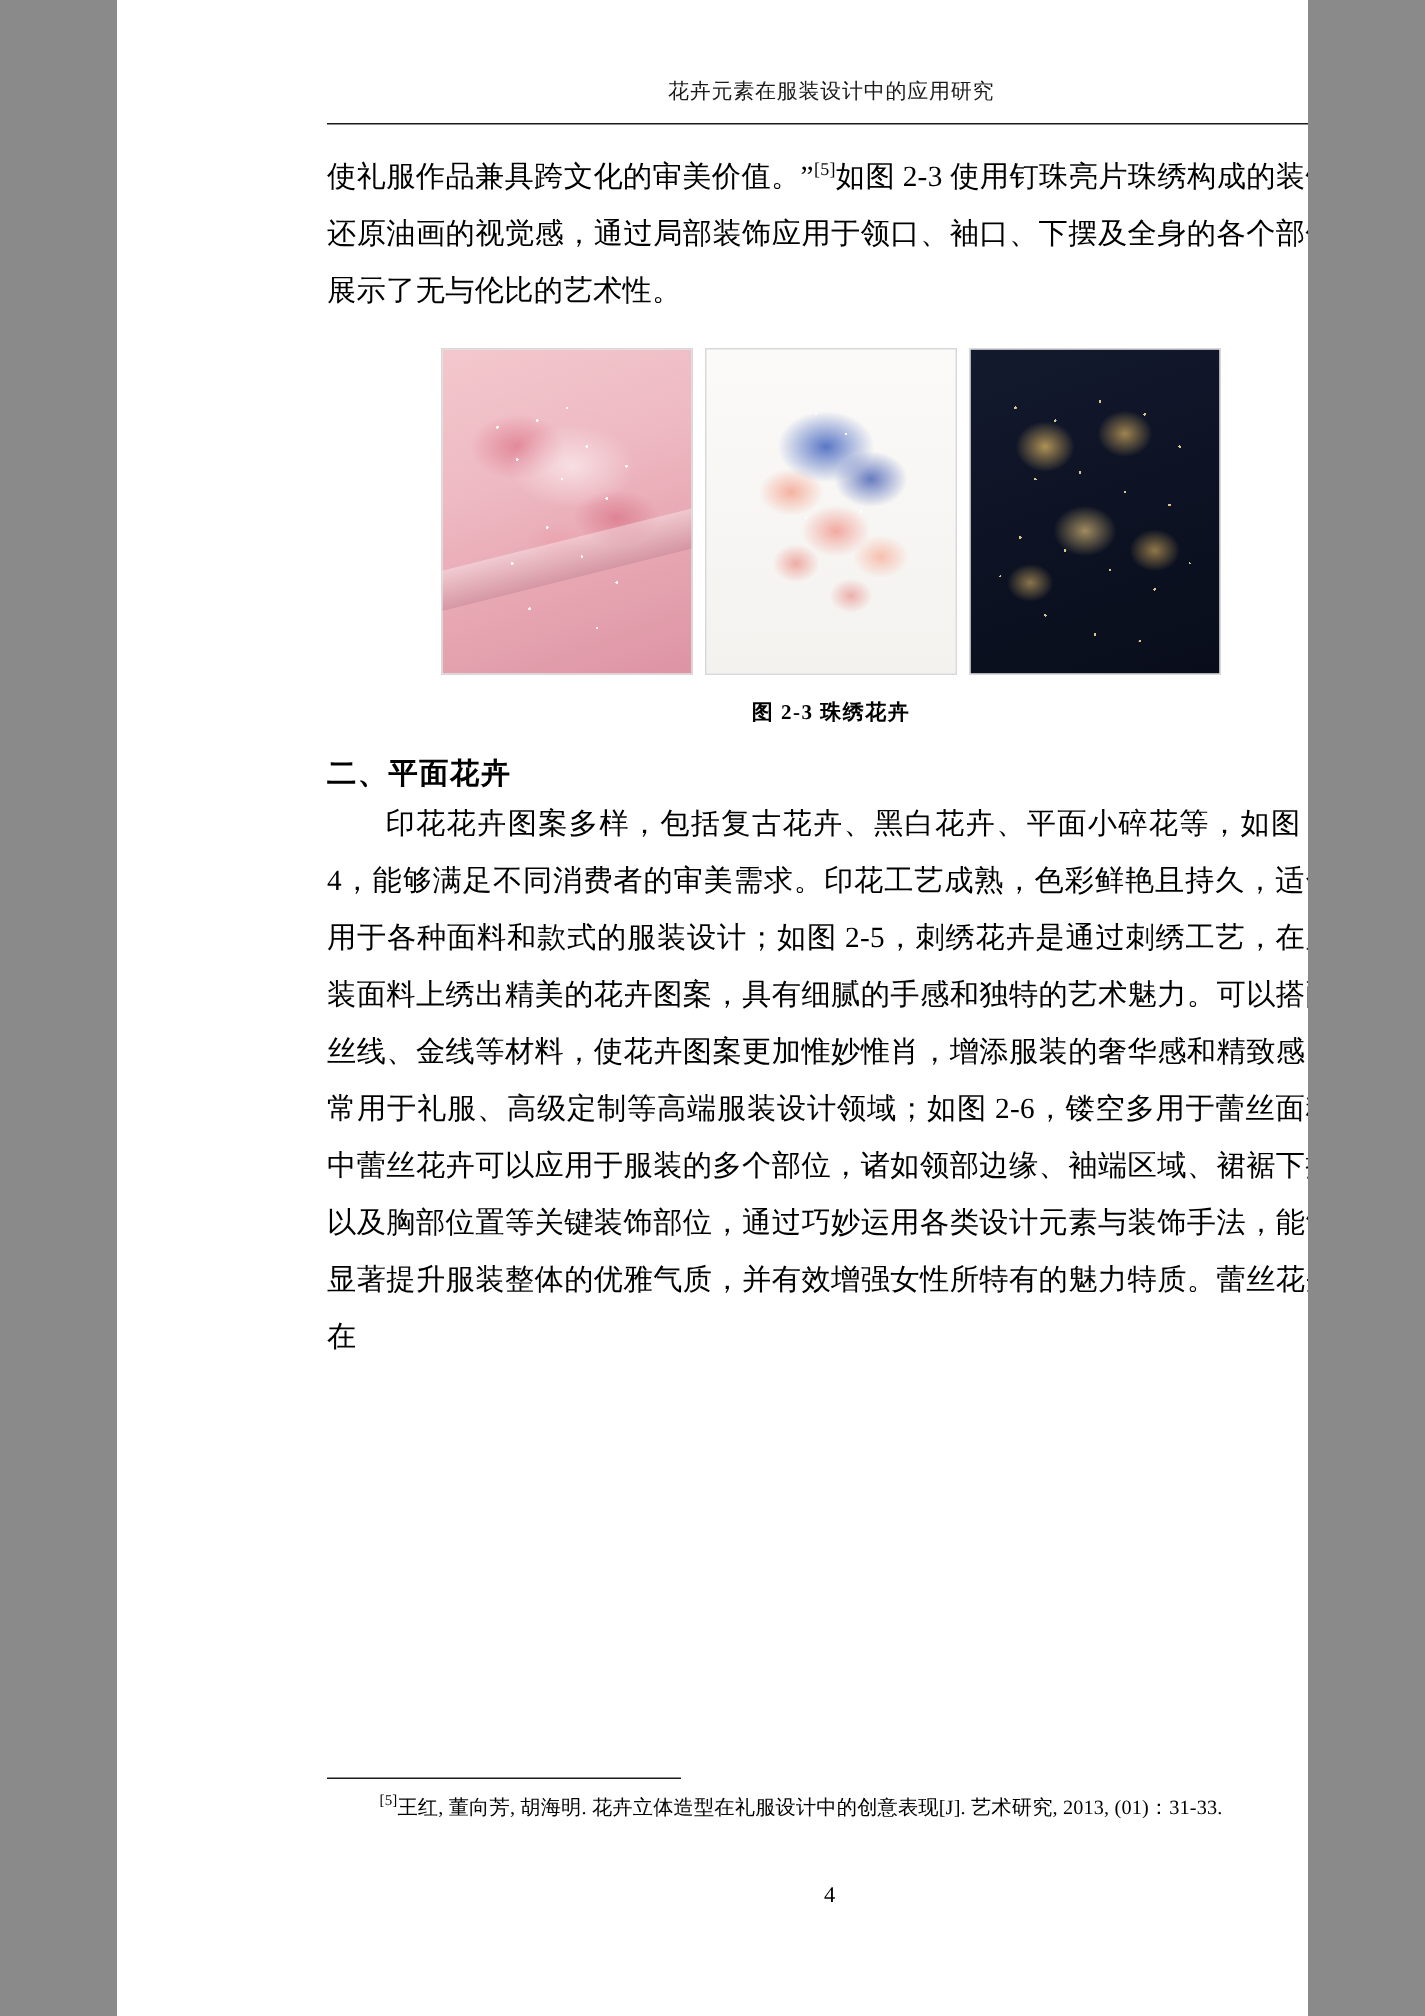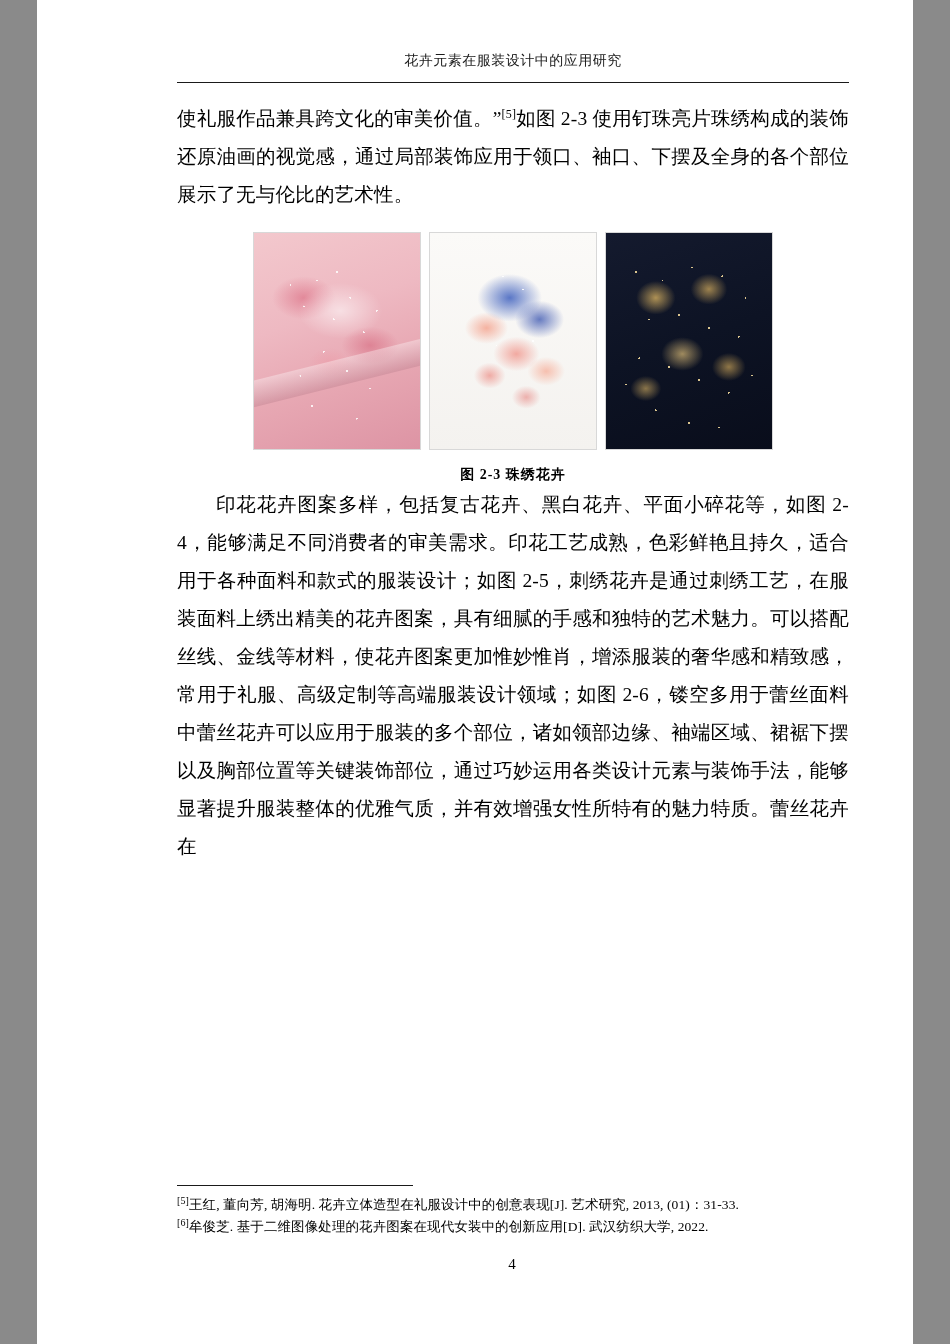--- a/index.html
+++ b/index.html
@@ -1,21 +1,21 @@
 <!DOCTYPE html>
 <html><head>
 <meta charset="utf-8">
 <style>
   html, body {
     margin: 0;
     padding: 0;
     background: #8a8a8a;
   }
   .page {
-    width: 876px;
+    width: 794px;
     height: 1344px;
     background: #ffffff;
     margin: 0 auto;
     position: relative;
     box-sizing: border-box;
     font-family: "Liberation Serif", "DejaVu Serif", serif;
     color: #000;
     overflow: hidden;
   }
   .header {
@@ -192,20 +192,21 @@
   }
   .footnote-rule {
     width: 236px;
     border-top: 1px solid #1a1a1a;
     margin-bottom: 8px;
   }
   .footnote {
     font-size: 13.5px;
     line-height: 22px;
     letter-spacing: 0.1px;
+    margin-left: 35px;
   }
   .footnote sup {
     font-size: 10px;
   }
   .page-number {
     position: absolute;
     top: 1256px;
     left: 0;
     width: 950px;
     text-align: center;
@@ -225,28 +226,28 @@
     <p><span>使礼服作品兼具跨文化的审美价值。”</span><sup>[5]</sup><span>如图 2-3 使用钉珠亮片珠绣构成的装饰还原油画的视觉感，通过局部装饰应用于领口、袖口、下摆及全身的各个部位展示了无与伦比的艺术性。</span></p>
 
     <div class="figure-row">
       <div class="fig-img img-a"></div>
       <div class="fig-img img-b"></div>
       <div class="fig-img img-c"></div>
     </div>
 
     <div class="fig-caption">图 2-3  珠绣花卉</div>
 
+    <div class="section-title">二、平面花卉</div>
 
     <div class="para-block">
       <p class="indent">印花花卉图案多样，包括复古花卉、黑白花卉、平面小碎花等，如图 2-4，能够满足不同消费者的审美需求。印花工艺成熟，色彩鲜艳且持久，适合用于各种面料和款式的服装设计；如图 2-5，刺绣花卉是通过刺绣工艺，在服装面料上绣出精美的花卉图案，具有细腻的手感和独特的艺术魅力。可以搭配丝线、金线等材料，使花卉图案更加惟妙惟肖，增添服装的奢华感和精致感，常用于礼服、高级定制等高端服装设计领域；如图 2-6，镂空多用于蕾丝面料中蕾丝花卉可以应用于服装的多个部位，诸如领部边缘、袖端区域、裙裾下摆以及胸部位置等关键装饰部位，通过巧妙运用各类设计元素与装饰手法，能够显著提升服装整体的优雅气质，并有效增强女性所特有的魅力特质。蕾丝花卉在</p>
     </div>
 
   </div>
 
   <div class="footnotes">
     <div class="footnote-rule"></div>
     <div class="footnote"><sup>[5]</sup><span>王红, 董向芳, 胡海明. 花卉立体造型在礼服设计中的创意表现[J]. 艺术研究, 2013, (01)：31-33.</span></div>
-    <div class="footnote"><sup>[6]</sup><span>牟俊芝. 基于二维图像处理的花卉图案在现代女装中的创新应用[D]. 武汉纺织大学, 2022.</span></div>
   </div>
 
   <div class="page-number">4</div>
 
 </div>
 
 </body></html>

